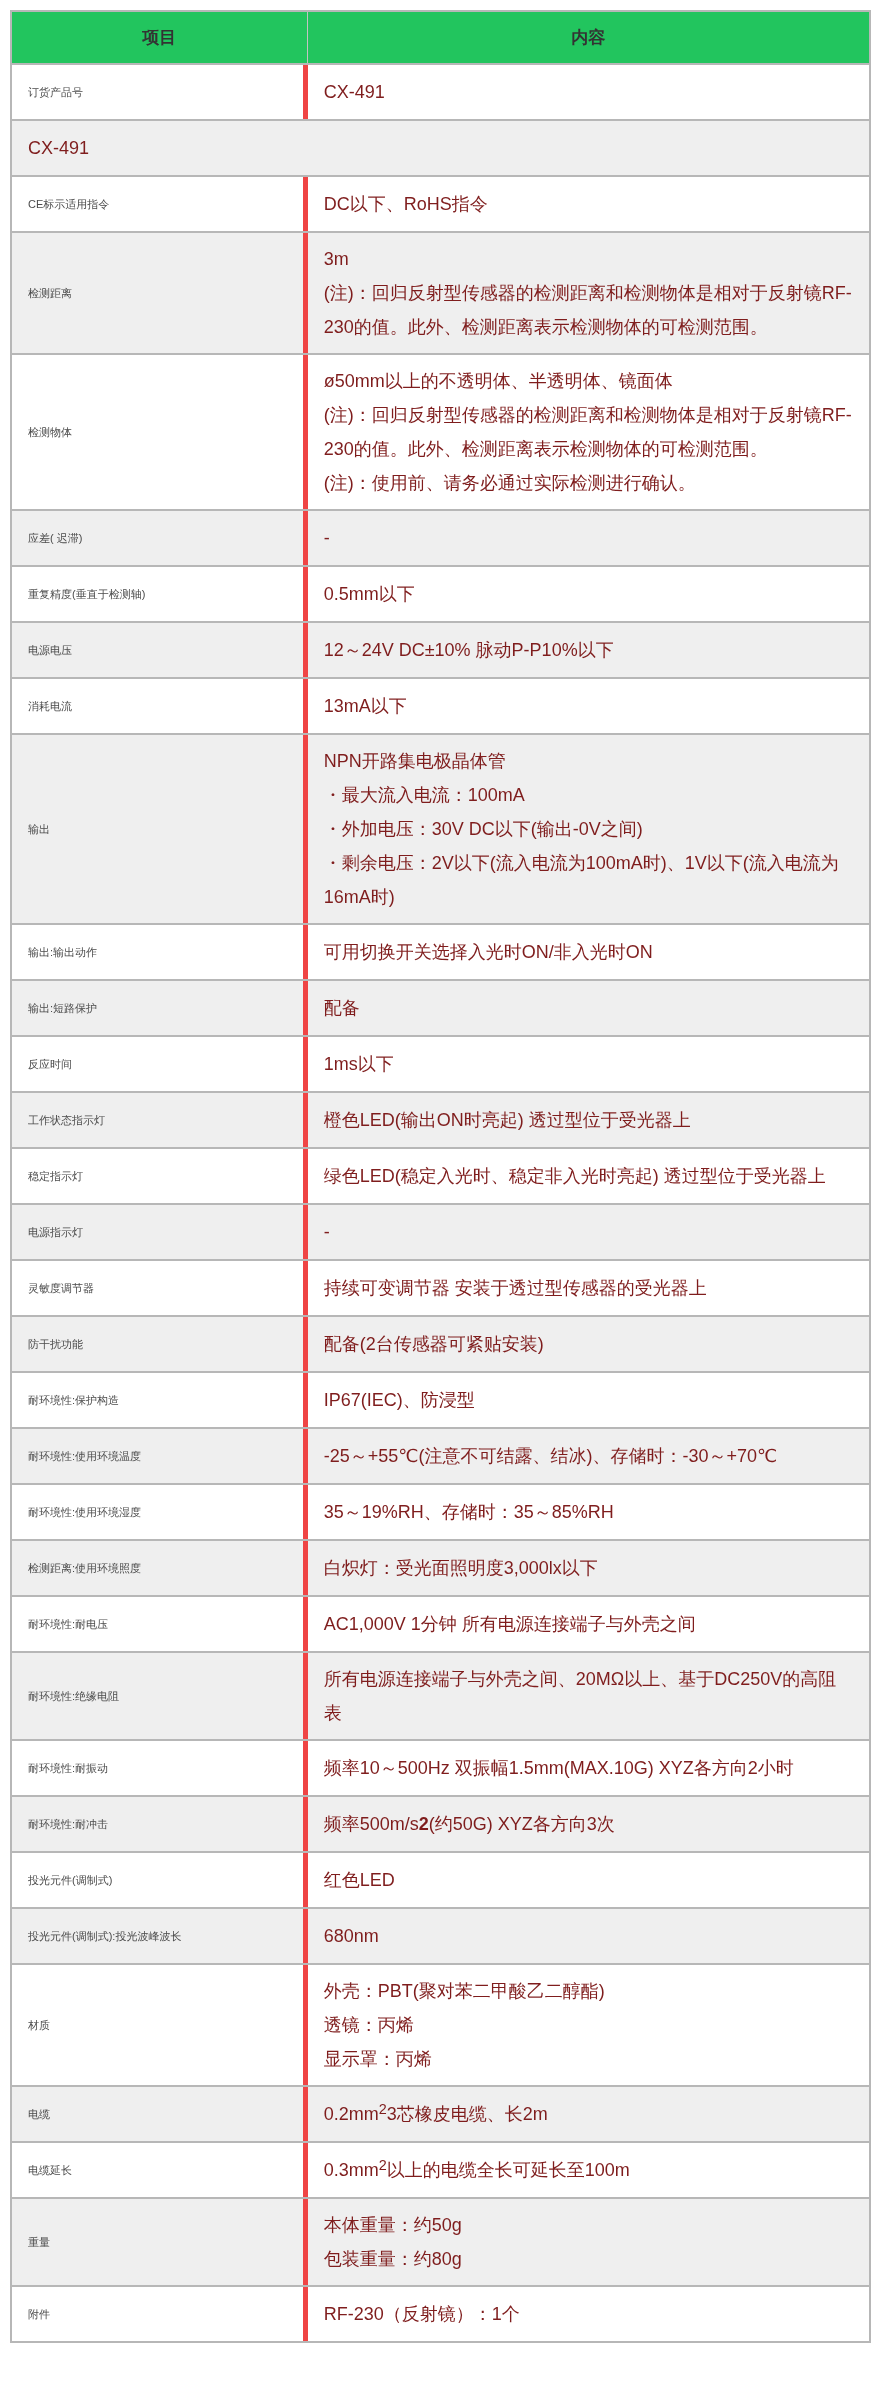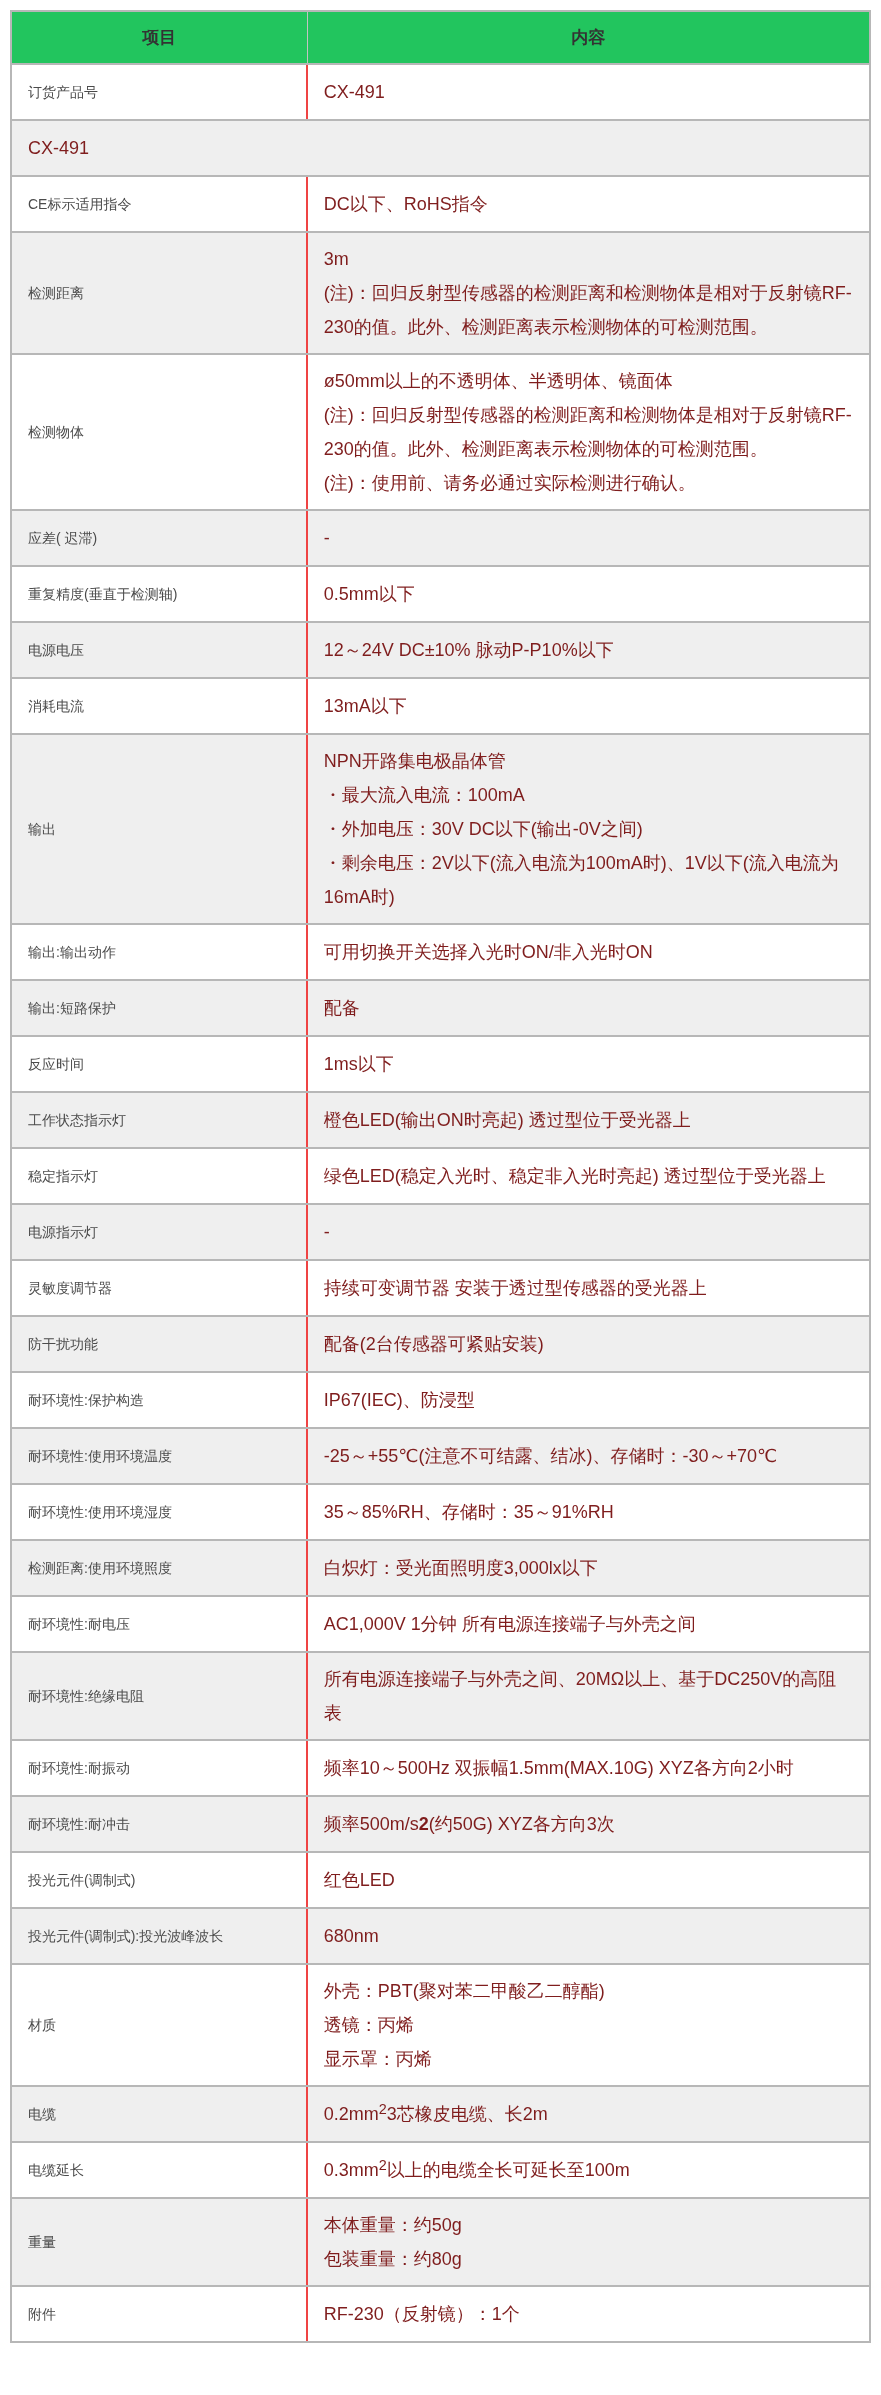--- a/index.html
+++ b/index.html
@@ -27,24 +27,24 @@
   .row{
     display:flex;
     border-top:2px solid #b7b7b7;
     min-height:54px;
   }
   .r-white{background:#ffffff;}
   .r-gray{background:#efefef;}
   .cell{box-sizing:border-box;}
   .item-cell{
     width:34.5%;
-    border-right:2px solid #ef4444;
+    border-right:5px solid #ef4444;
     display:flex;align-items:center;
     padding:9px 12px 9px 16px;
-    font-size:14px;
+    font-size:11px;
     color:#4b4b4b;
     line-height:1.5;
   }
   .content-cell{
     width:65.5%;
     display:flex;flex-direction:column;justify-content:center;
     padding:9px 16px;
     font-size:18px;
     color:#7f1d1d;
     line-height:34px;
@@ -183,21 +183,21 @@
       </div>
       <div class="row r-gray">
         <div class="cell item-cell">耐环境性:使用环境温度</div>
         <div class="cell content-cell">
           <div class="line"><span>-25～+55℃(注意不可结露、结冰)、存储时：-30～+70℃</span></div>
         </div>
       </div>
       <div class="row r-white">
         <div class="cell item-cell">耐环境性:使用环境湿度</div>
         <div class="cell content-cell">
-          <div class="line"><span>35～85%RH、存储时：35～91%RH</span></div>
+          <div class="line"><span>35～19%RH、存储时：35～85%RH</span></div>
         </div>
       </div>
       <div class="row r-gray">
         <div class="cell item-cell">检测距离:使用环境照度</div>
         <div class="cell content-cell">
           <div class="line"><span>白炽灯：受光面照明度3,000lx以下</span></div>
         </div>
       </div>
       <div class="row r-white">
         <div class="cell item-cell">耐环境性:耐电压</div>

